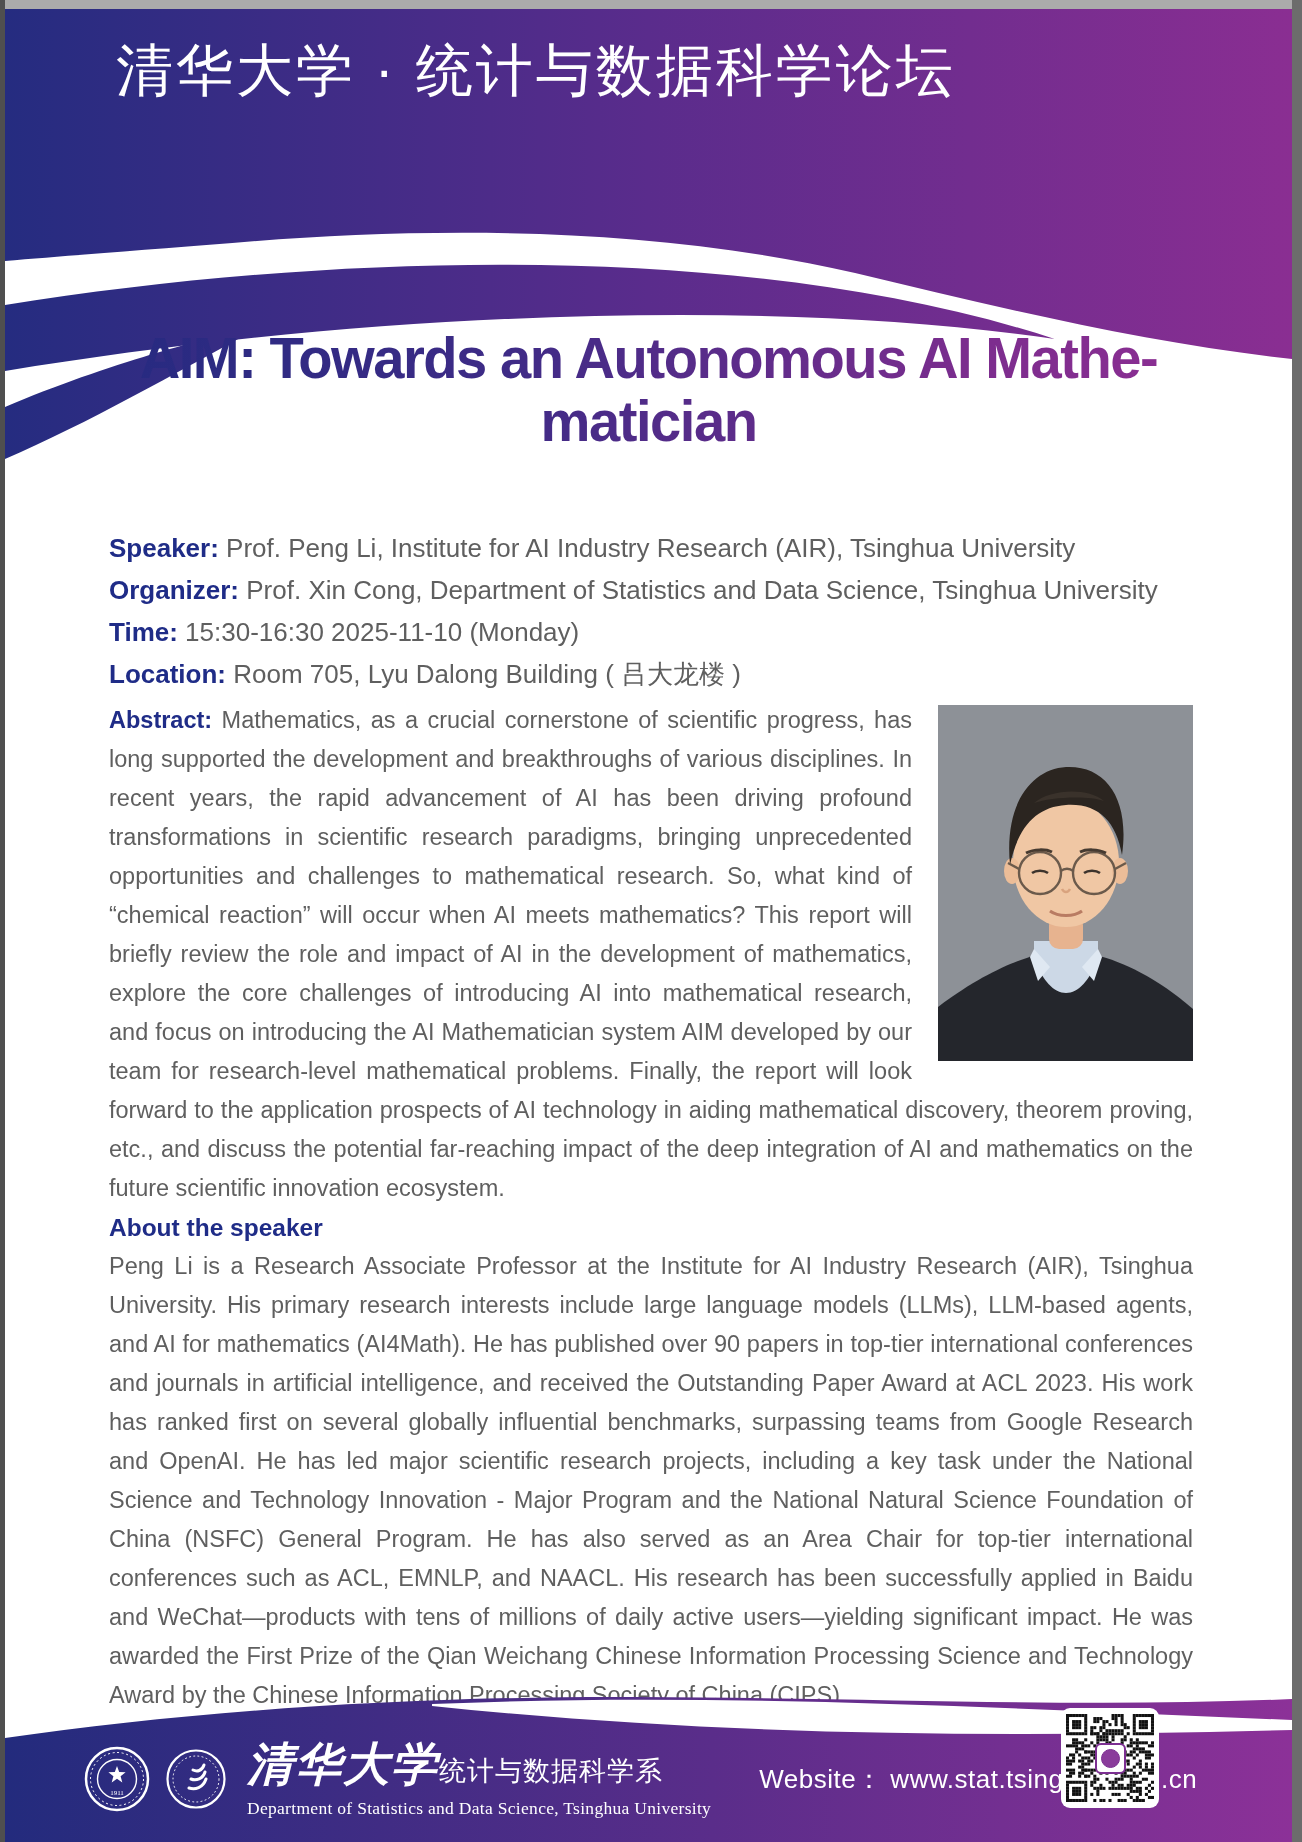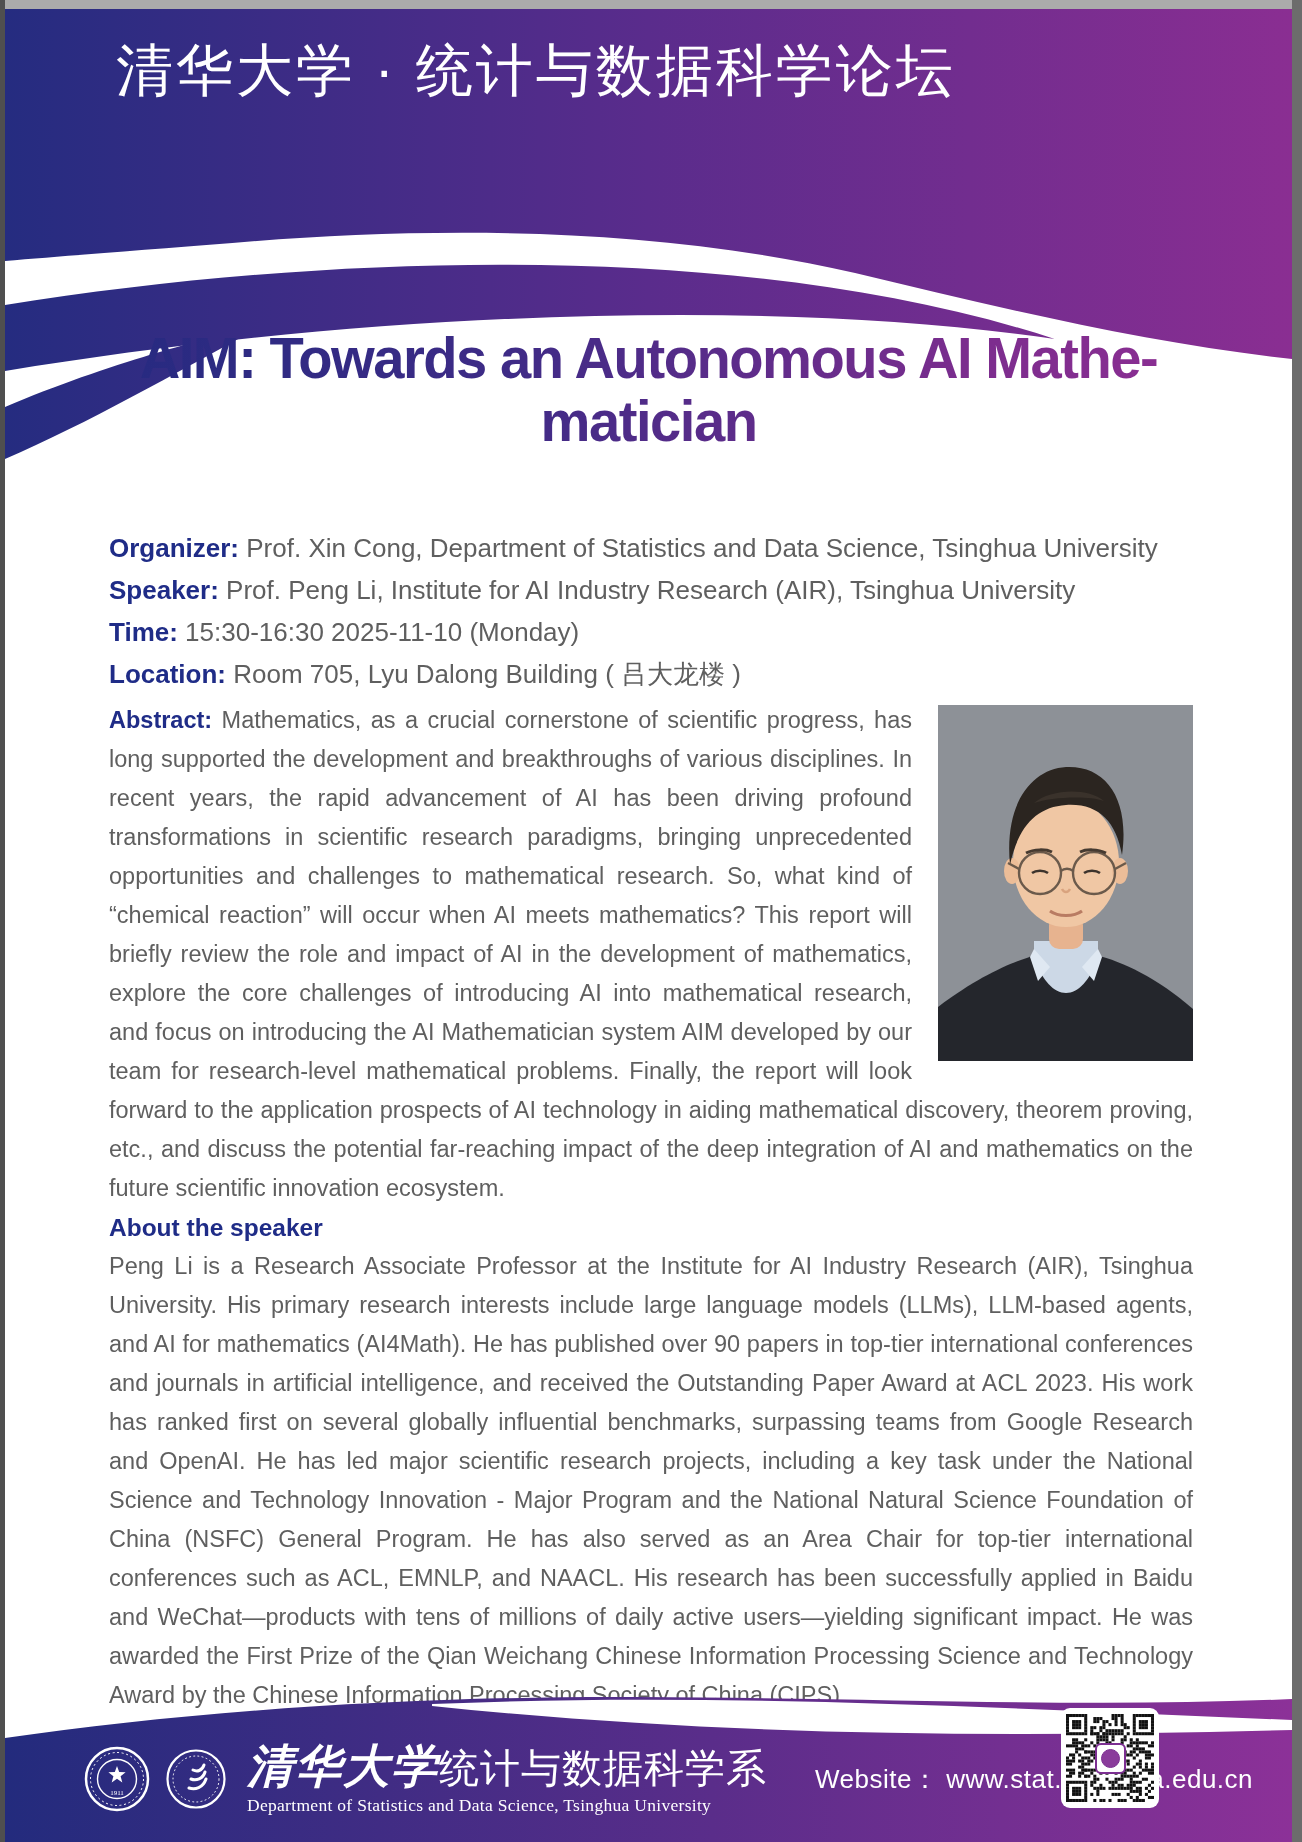--- a/index.html
+++ b/index.html
@@ -31,21 +31,21 @@
   .photo svg{display:block;width:100%;height:100%;}
   .about-h{margin:9px 0 0 0;font-size:24.5px;line-height:39px;font-weight:bold;color:#1f2c87;text-align:left;}
 
   .footer{position:absolute;left:0;bottom:0;width:100%;height:150px;z-index:4;}
   .footer-bg{position:absolute;left:0;top:0;width:100%;height:100%;display:block;}
   .footer-content{position:absolute;left:78px;top:44px;height:86px;display:flex;align-items:center;gap:14px;color:#fff;}
   .seal svg{display:block;}
   .dept-block{margin-left:6px;}
   .dept-line1{display:flex;align-items:baseline;}
   .dept-cal{font-size:46px;font-style:italic;font-weight:bold;letter-spacing:2px;line-height:48px;}
-  .dept-cn{font-size:40px;font-weight:400;letter-spacing:1px;line-height:48px;}
+  .dept-cn{font-size:27px;font-weight:400;letter-spacing:1px;line-height:48px;}
   .dept-en{font-family:"Liberation Serif",serif;font-size:17.5px;letter-spacing:.3px;margin-top:3px;}
   .website{margin-left:34px;font-size:26px;font-weight:400;letter-spacing:.5px;white-space:nowrap;}
   .qr-card{position:absolute;right:133px;top:16px;width:98px;height:100px;background:#fff;border-radius:9px;
       display:flex;align-items:center;justify-content:center;}
   .qr-logo{position:absolute;width:27px;height:27px;border-radius:6px;background:#fff;border:2px solid #7c2f92;
       display:flex;align-items:center;justify-content:center;}
   .qr-logo-inner{width:17px;height:17px;border-radius:50%;border:1.5px solid #7c2f92;background:#8a3c9b;}
 </style>
 </head>
 <body>
@@ -73,26 +73,26 @@
       <div class="hdr-cn">清华大学 · 统计与数据科学论坛</div>
     </div>
 
     <div class="talk-title">
       <div>AIM: Towards an Autonomous AI Mathe-</div>
       <div>matician</div>
     </div>
 
     <div class="info">
       <div class="info-row">
+        <span class="lbl">Speaker:</span>
+        <span>Prof. Peng Li, Institute for AI Industry Research (AIR), Tsinghua University</span>
+      </div>
+      <div class="info-row">
         <span class="lbl">Organizer:</span>
         <span>Prof. Xin Cong, Department of Statistics and Data Science, Tsinghua University</span>
-      </div>
-      <div class="info-row">
-        <span class="lbl">Speaker:</span>
-        <span>Prof. Peng Li, Institute for AI Industry Research (AIR), Tsinghua University</span>
       </div>
       <div class="info-row">
         <span class="lbl">Time:</span>
         <span>15:30-16:30 2025-11-10 (Monday)</span>
       </div>
       <div class="info-row">
         <span class="lbl">Location:</span>
         <span>Room 705, Lyu Dalong Building ( 吕大龙楼 )</span>
       </div>
     </div>

